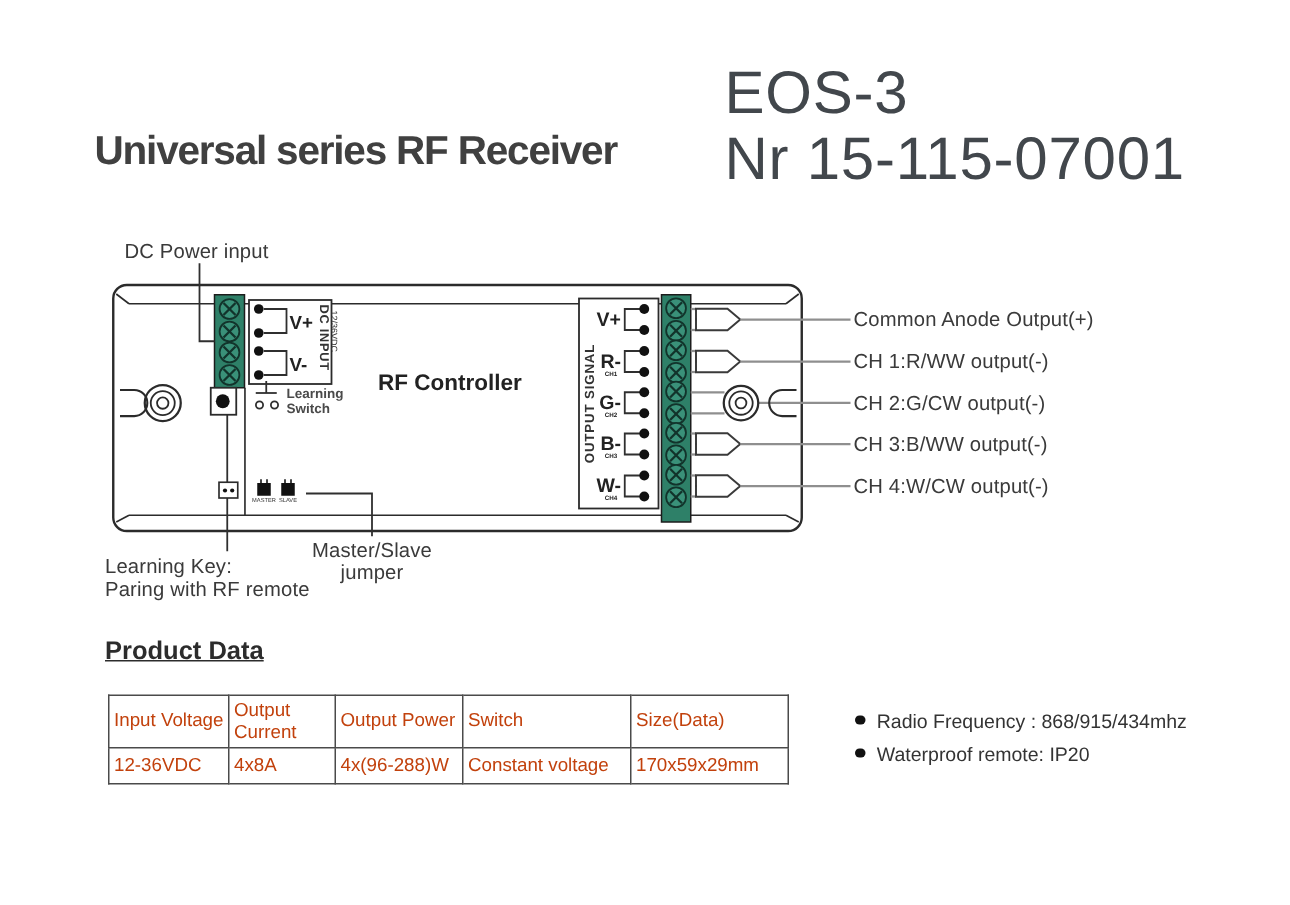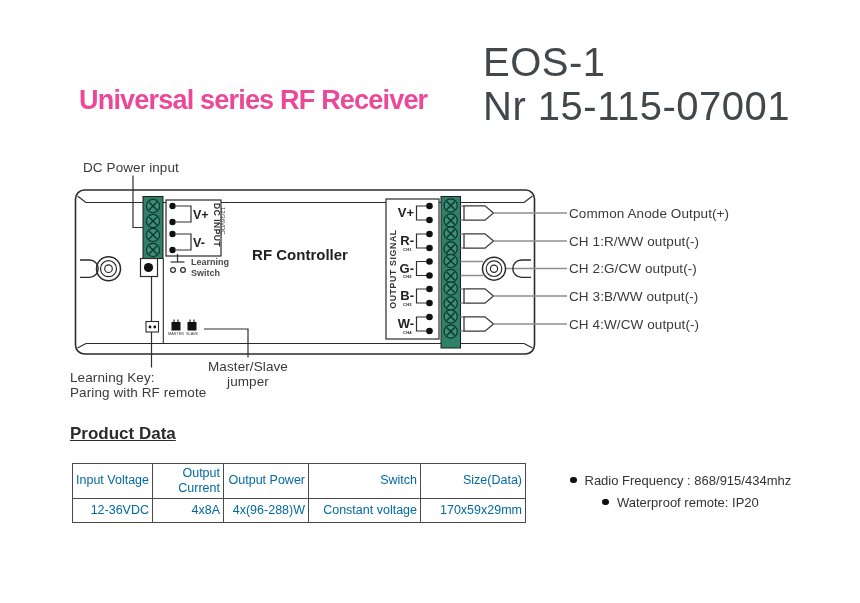--- a/index.html
+++ b/index.html
@@ -3,30 +3,30 @@
 <meta charset="utf-8">
 <style>
   :root{
     --terminal-green:#2e8068; --screw-green:#3a9179; --line-dark:#2f2f2f;
     --leader-gray:#8f8f8f; --text-dark:#3a3a3a;
   }
   html,body{margin:0;padding:0;background:#fff;}
   .page{position:relative;width:860px;height:603px;background:#fff;overflow:hidden;
         font-family:"Liberation Sans", sans-serif;color:var(--text-dark);}
   .abs{position:absolute;}
-  .page-title{left:79px;top:85px;font-size:27px;font-weight:bold;letter-spacing:-.8px;color:#ec4899;}
+  .page-title{left:63px;top:85px;font-size:27px;font-weight:bold;letter-spacing:-.8px;color:#404040;}
   .model-block{left:483px;top:40px;font-size:40px;line-height:44px;color:#42474c;letter-spacing:.5px;}
   .product-heading{left:70px;top:424px;font-size:17px;font-weight:bold;color:#2c2c2c;text-decoration:underline;}
   table.spec{position:absolute;left:72px;top:463px;border-collapse:collapse;table-layout:fixed;
-             font-size:12.5px;color:#0369a1;text-align:right;padding-left:48px;}
+             font-size:12.5px;color:#c2410c;text-align:left;padding-left:48px;}
   table.spec th,table.spec td{border:1px solid #4a4a4a;font-weight:normal;padding:2px 3px;line-height:1.18;}
   table.spec thead tr{height:32px;}
   table.spec tbody tr{height:24px;margin-top:45px;}
   .bullets{left:570px;top:469px;font-size:13px;color:#333;}
-  .bullet-row{display:flex;align-items:center;height:22px;justify-content:center;}
+  .bullet-row{display:flex;align-items:center;height:22px;}
   .dot{width:6.5px;height:6.5px;border-radius:50%;background:#111;margin-right:8px;flex:0 0 auto;}
   
   svg{position:absolute;left:0;top:0;}
   .outline{fill:#fff;stroke:#2b2b2b;stroke-width:1.6;}
   .thin{stroke:#2b2b2b;stroke-width:1.1;fill:none;}
   .box{fill:#fff;stroke:#2b2b2b;stroke-width:1.2;}
   .tblock{fill:var(--terminal-green);stroke:#1c1c1c;stroke-width:1;}
   .screw-c{fill:var(--screw-green);stroke:#12332b;stroke-width:1.2;}
   .screw-x{stroke:#12332b;stroke-width:1.5;}
   .dark{stroke:var(--line-dark);stroke-width:1.2;fill:none;}
@@ -45,21 +45,21 @@
   .jlbl{font:3.8px "Liberation Sans",sans-serif;fill:#333;text-anchor:middle;}
   .pinlbl{font:bold 12.5px "Liberation Sans",sans-serif;fill:#222;}
 </style>
 </head>
 <body>
 
 <div class="page">
 
   <div class="abs page-title">Universal series RF Receiver</div>
   <div class="abs model-block">
-    <div>EOS-1</div>
+    <div>EOS-3</div>
     <div>Nr 15-115-07001</div>
   </div>
 
   <svg width="860" height="440" viewBox="0 0 860 440">
     <defs>
       <g id="screw">
         <circle class="screw-c" r="6.6"></circle>
         <line class="screw-x" x1="-4" y1="-4" x2="4" y2="4"></line>
         <line class="screw-x" x1="-4" y1="4" x2="4" y2="-4"></line>
       </g>

